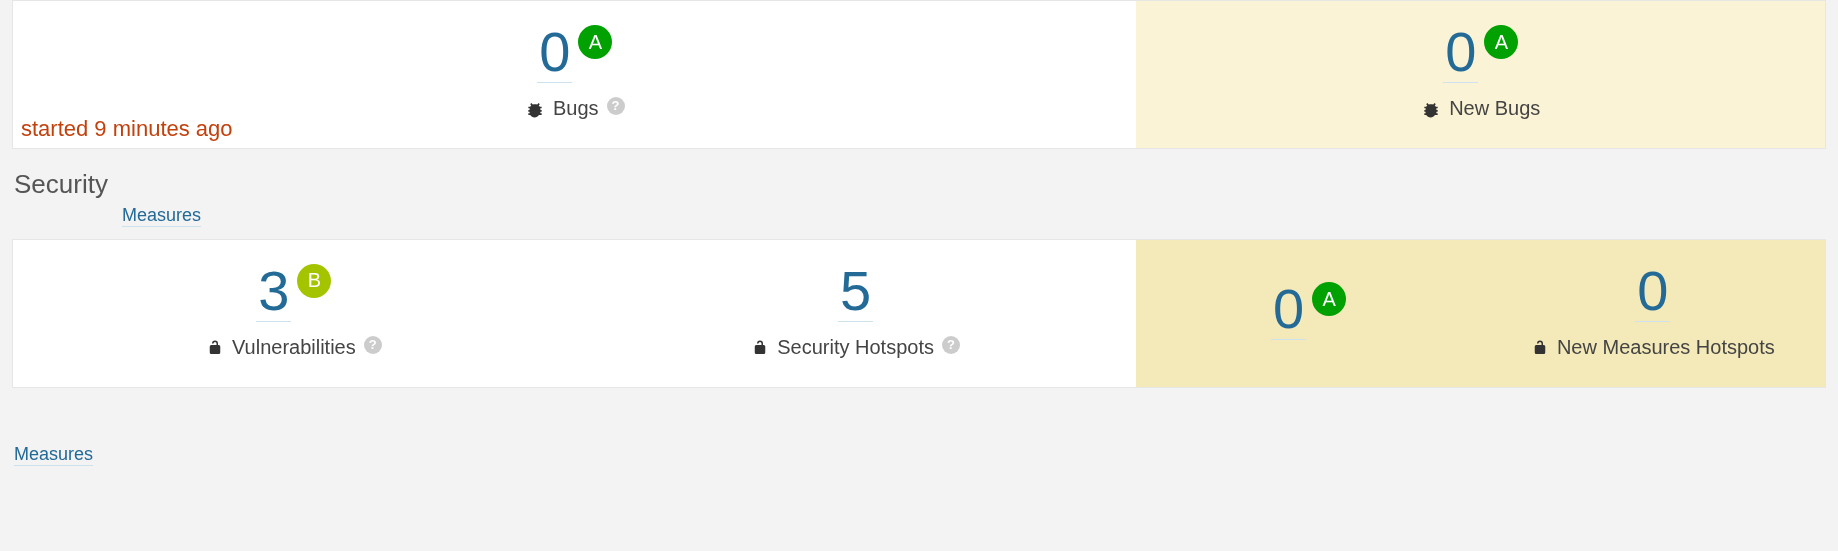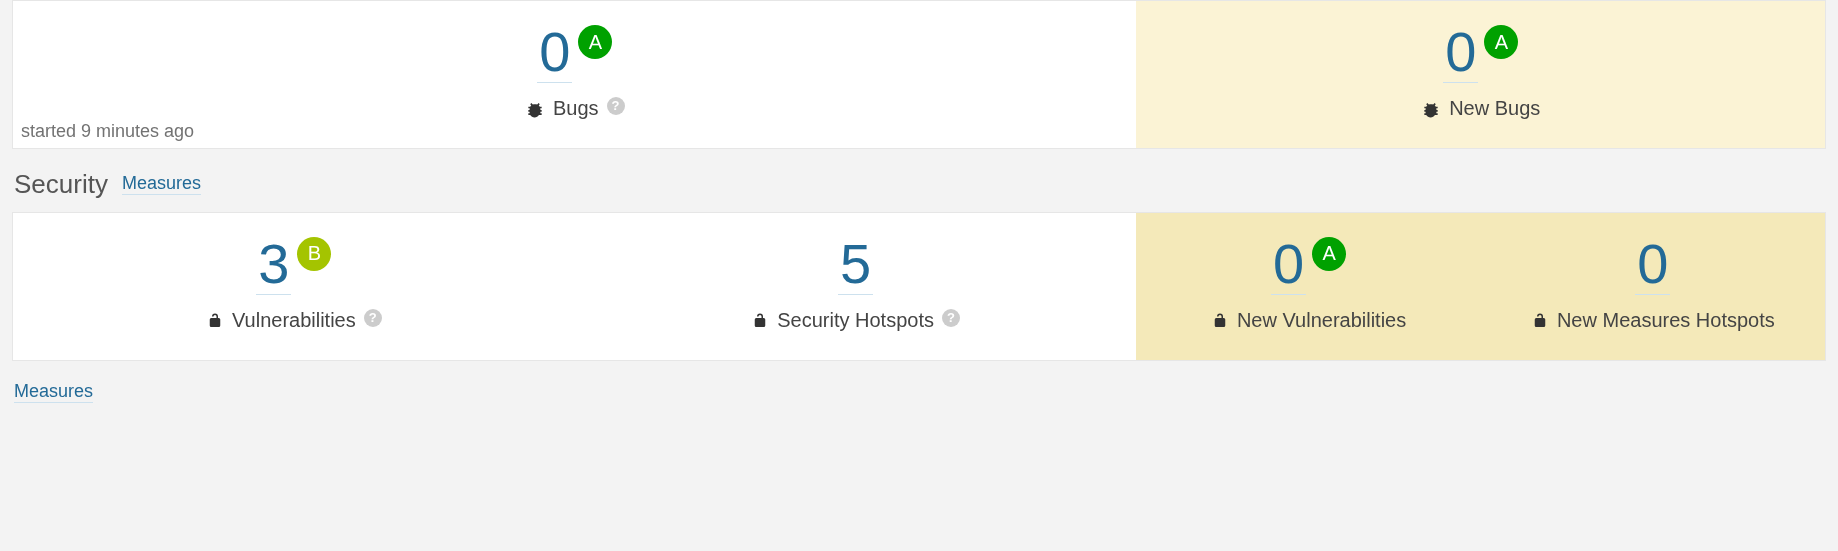--- a/index.html
+++ b/index.html
@@ -83,34 +83,35 @@
   .label-row .icon { color:#333; }
   .help-icon {
     display:inline-flex; width:18px; height:18px; border-radius:50%;
     background:#ccc; color:#fff; font-size:13px; font-weight:700;
     align-items:center; justify-content:center;
     cursor: pointer;
   }
 
   .bottom-note {
     position:absolute; left:8px; bottom:6px;
-    color:#737373; font-size:18px;
+    color:#c2410c; font-size:22px;
   }
 
   .section-header {
-    display:flex; align-items:center; gap:14px;
+    display:flex; align-items:flex-start; gap:14px;
     padding: 20px 14px 12px;
     color:#555;
   }
   .section-header h2 {
     margin:0; font-weight:400; font-size:26px; color:#555;
   }
   .measures-link {
     color:#236a97; font-size:18px; text-decoration:none;
     border-bottom:1px solid #cde1ee;
+    margin-top:36px;
   }
 
   svg.icon { width:20px; height:20px; fill:currentColor; display:inline-block; vertical-align:middle; }
   svg.lock { width:18px; height:18px; }
 </style>
 </head>
 <body>
 
 <div class="page">
 
@@ -187,39 +188,31 @@
           <span class="help-icon">?</span>
         </div>
       </div>
     </div>
     <div class="newcode">
       <div class="metric-cell">
         <div class="value-row">
           <a href="#" class="value-link">0</a>
           <span class="rating-badge rating-A">A</span>
         </div>
+      </div>
+      <div class="metric-cell">
+        <div class="value-row">
+          <a href="#" class="value-link">0</a>
+        </div>
         <div class="label-row">
           <span class="icon">
             <svg class="icon lock" viewBox="0 0 24 24">
                 <path d="M17 8h-1V6a4 4 0 0 0-8 0h2a2 2 0 1 1 4 0v2H7a2 2 0 0 0-2 2v8a2 2 0 0 0 2 2h10a2 2 0 0 0 2-2v-8a2 2 0 0 0-2-2z"></path>
               </svg>
           </span>
-          <span>New Vulnerabilities</span>
-        </div>
-      </div>
-      <div class="metric-cell">
-        <div class="value-row">
-          <a href="#" class="value-link">0</a>
-        </div>
-        <div class="label-row">
-          <span class="icon">
-            <svg class="icon lock" viewBox="0 0 24 24">
-                <path d="M17 8h-1V6a4 4 0 0 0-8 0h2a2 2 0 1 1 4 0v2H7a2 2 0 0 0-2 2v8a2 2 0 0 0 2 2h10a2 2 0 0 0 2-2v-8a2 2 0 0 0-2-2z"></path>
-              </svg>
-          </span>
           <span>New Measures Hotspots</span>
         </div>
       </div>
     </div>
   </div>
 
   <div class="section-header">
     <a href="#" class="measures-link">Measures</a>
   </div>
 

